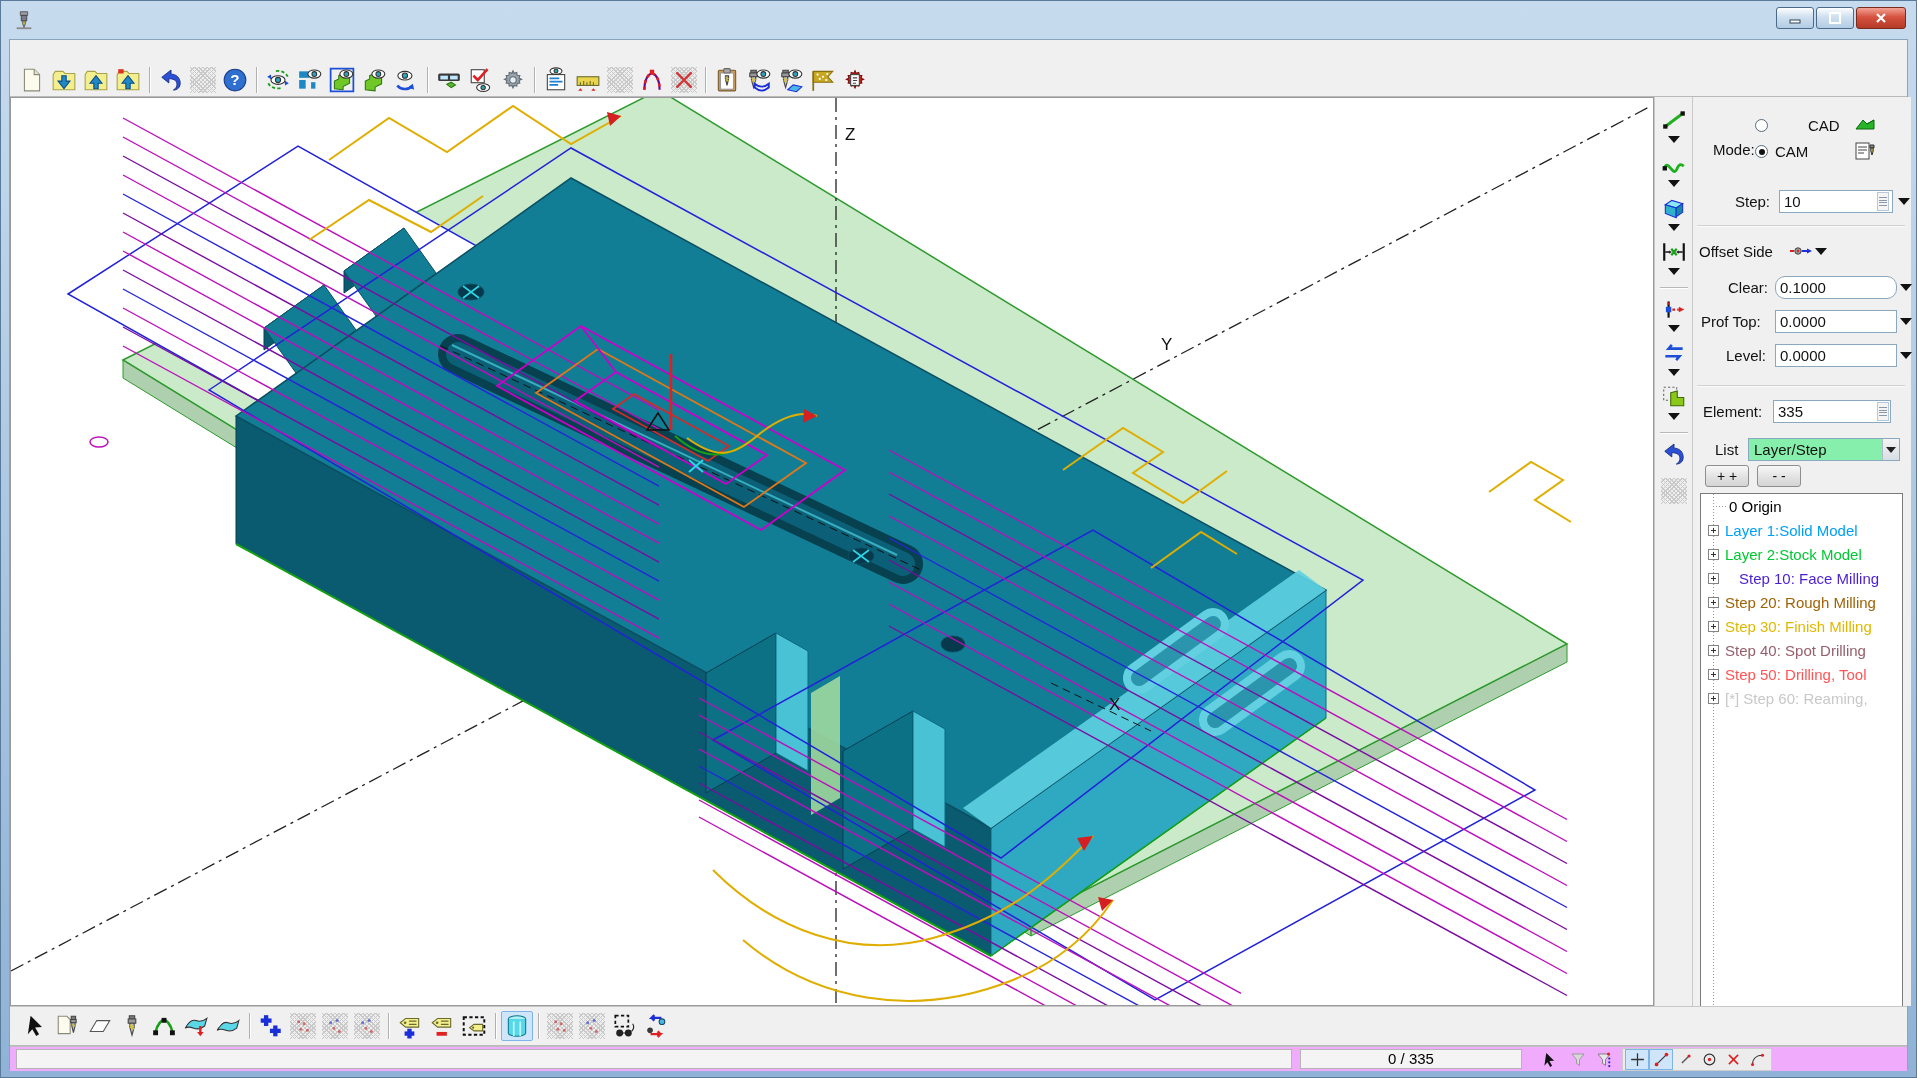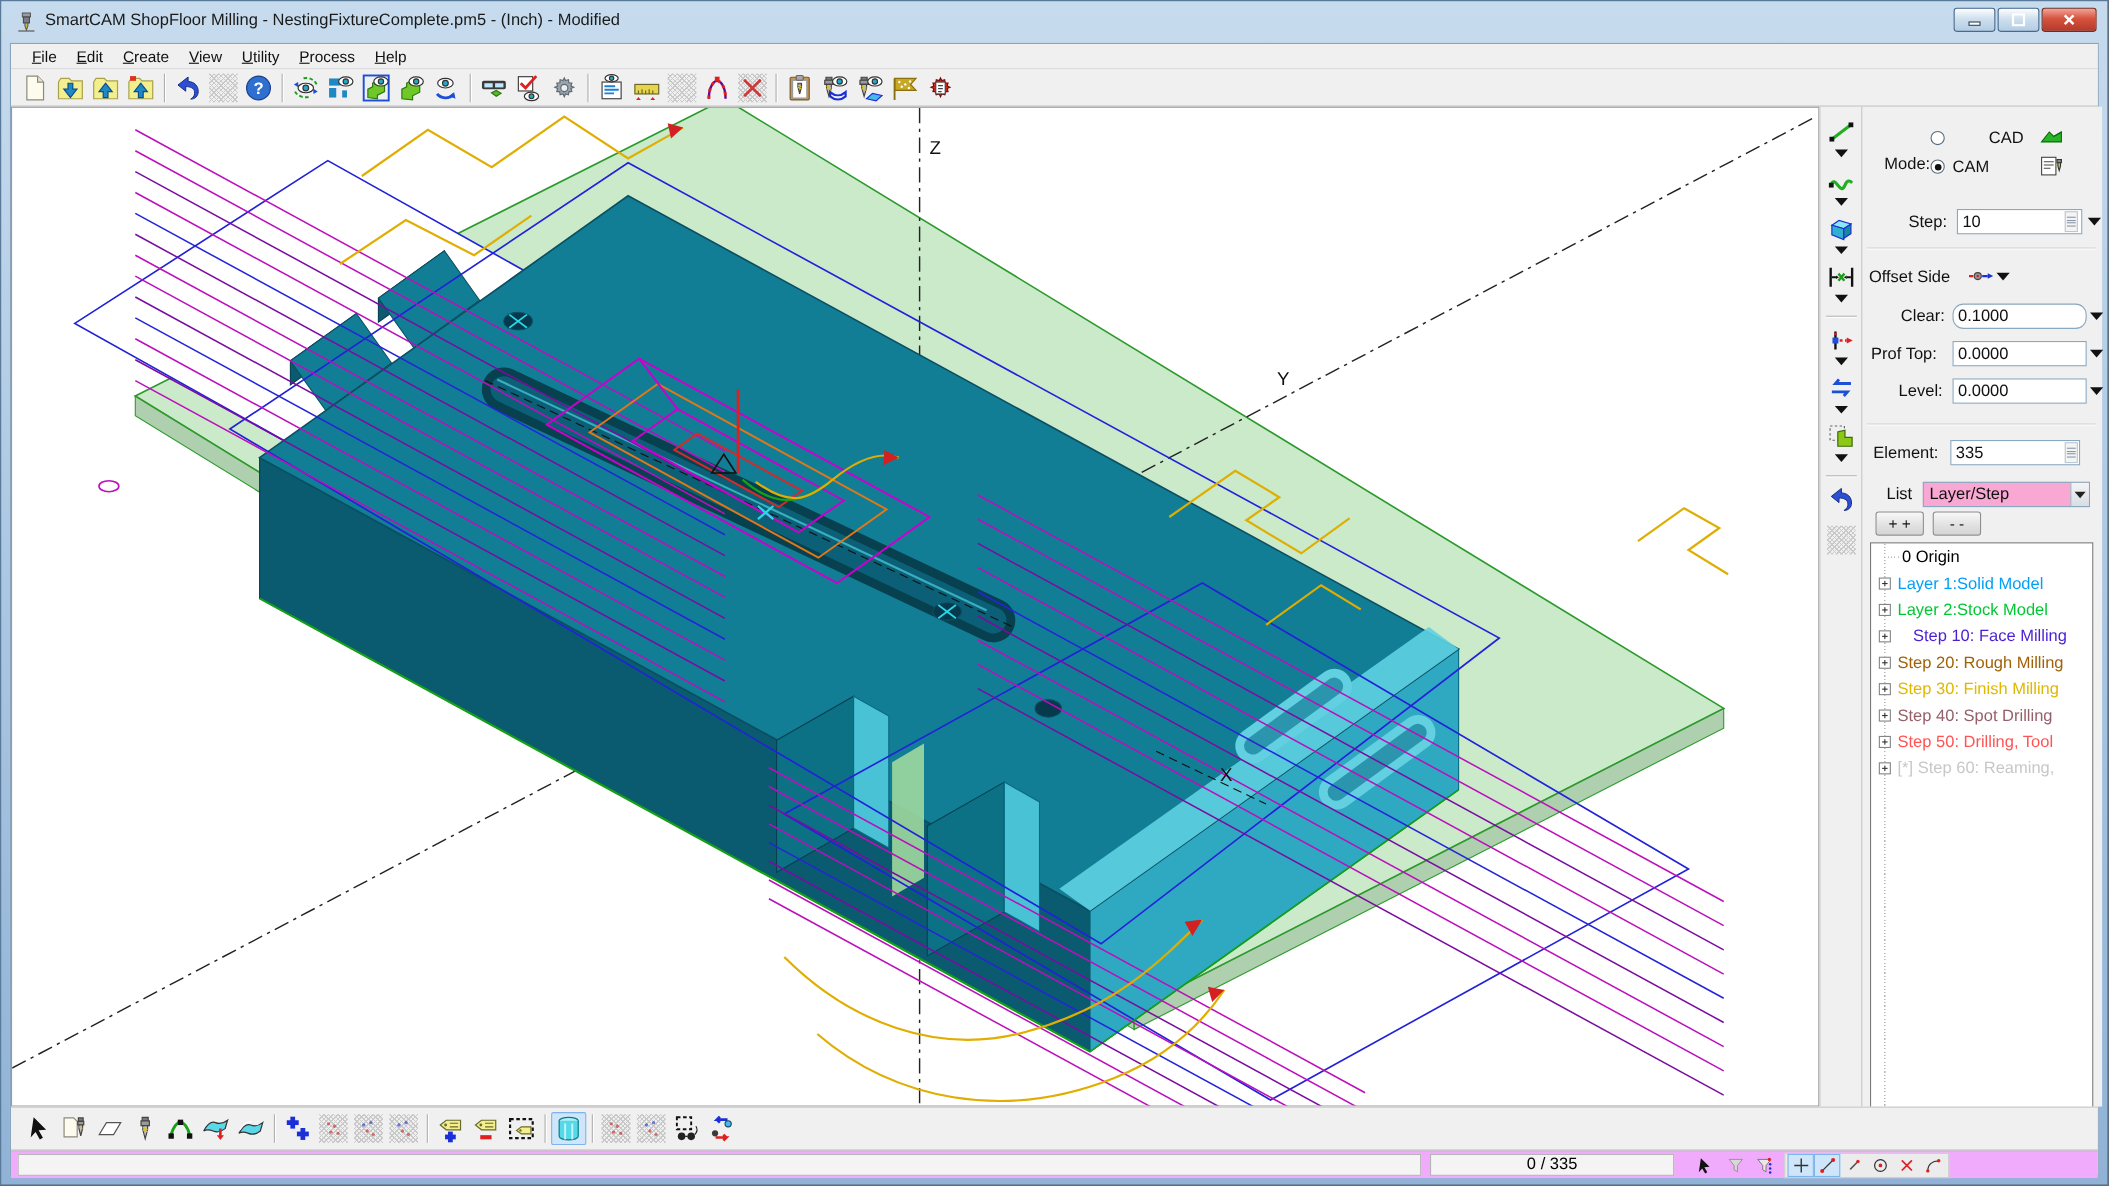--- a/index.html
+++ b/index.html
@@ -42,21 +42,21 @@
   #rpanel{position:absolute;left:1682px;top:0;width:219px;height:909px;background:#f0f0f0;border-left:1px solid #c8c8c8;font-size:15px;color:#111;}
   .rp-label{position:absolute;white-space:nowrap;}
   .rp-field{position:absolute;height:23px;background:#fff;border:1px solid #8aa8bf;font-size:15px;color:#111;padding:0 4px;}
   .spin{position:absolute;width:12px;height:19px;background:#f4f4f4;border:1px solid #b8c8d8;display:flex;flex-direction:column;justify-content:space-evenly;padding:2px 1px;}
   .spin i{display:block;height:1px;background:#8898a8;}
   .droptri{position:absolute;width:0;height:0;border-left:6px solid transparent;border-right:6px solid transparent;border-top:7px solid #111;}
   .radio{position:absolute;width:13px;height:13px;border:1px solid #5a6a7a;border-radius:50%;background:#fff;}
   .radio.sel::after{content:'';position:absolute;left:2.5px;top:2.5px;width:6px;height:6px;border-radius:50%;background:#111;}
   .rp-sep{position:absolute;left:4px;right:6px;height:2px;border-top:1px solid #d0d0d0;border-bottom:1px solid #fbfbfb;}
   .w7btn{position:absolute;height:22px;border:1px solid #8e8e8e;border-radius:3px;background:linear-gradient(#f8f8f8,#e4e4e4 50%,#d4d4d4);font-size:14px;color:#111;display:flex;align-items:center;justify-content:center;}
-  .combo{position:absolute;height:23px;background:#f9a8d4;border:1px solid #8aa8bf;display:flex;align-items:center;}
+  .combo{position:absolute;height:23px;background:#86efac;border:1px solid #8aa8bf;display:flex;align-items:center;}
   .combo .cv{flex:1;padding-left:5px;font-size:15px;white-space:nowrap;overflow:hidden;}
   .combo .cb{width:17px;height:21px;background:linear-gradient(#f4f4f4,#d8dee4);border-left:1px solid #b0bcc8;display:flex;align-items:center;justify-content:center;}
   .combo .cb b{width:0;height:0;border-left:5px solid transparent;border-right:5px solid transparent;border-top:6px solid #222;}
   #treebox{position:absolute;left:7px;top:396px;width:203px;height:530px;background:#fff;border:1px solid #7a7a7a;overflow:hidden;}
   .trow{position:relative;height:24px;display:flex;align-items:center;white-space:nowrap;overflow:hidden;font-size:15px;}
   .tline{position:absolute;left:12px;top:0;bottom:0;width:1px;background-image:repeating-linear-gradient(#999 0 1px,transparent 1px 3px);}
   .pbox{position:relative;width:11px;height:11px;border:1px solid #848484;background:#fff;margin:0 4px 0 7px;flex:0 0 auto;}
   .pbox::before{content:'';position:absolute;left:2px;right:2px;top:4px;height:1px;background:#333;}
   .pbox::after{content:'';position:absolute;top:2px;bottom:2px;left:4px;width:1px;background:#333;}
   .tstub{width:10px;height:1px;background-image:repeating-linear-gradient(90deg,#999 0 1px,transparent 1px 3px);margin-left:12px;flex:0 0 auto;}
@@ -85,21 +85,20 @@
 
 <div id="win">
 
   <div class="titlebar">
     <svg class="title-ico" viewBox="0 0 24 24">
         <path d="M4 20h16v2H4z" fill="#8a8a8a"></path>
         <path d="M8 3h8v4H8z" fill="#9a9aa8" stroke="#555"></path>
         <path d="M9 7h6v6h-6z" fill="#7a7a88" stroke="#444"></path>
         <path d="M10.5 13h3v3l-1.5 4-1.5-4z" fill="#c8b840" stroke="#555"></path>
       </svg>
-    <span class="title-text">SmartCAM ShopFloor Milling - NestingFixtureComplete.pm5 - (Inch) - Modified</span>
     <div class="winbtns">
       <div class="wbtn">
           <svg viewBox="0 0 14 12">
             <rect x="2" y="8" width="10" height="3" fill="#fff" stroke="#345"></rect>
           </svg>
         </div>
       <div class="wbtn">
           <svg viewBox="0 0 14 12">
             <rect x="2" y="1" width="10" height="10" fill="none" stroke="#fff" stroke-width="2"></rect>
           </svg>
@@ -107,29 +106,20 @@
       <div class="wbtn close">
           <svg viewBox="0 0 14 12">
             <path d="M3 2l8 8M11 2l-8 8" stroke="#fff" stroke-width="2.2"></path>
           </svg>
         </div>
     </div>
   </div>
 
   <div id="content">
 
-    <div class="menubar" id="menubar">
-        <div class="menu-item">File</div>
-        <div class="menu-item">Edit</div>
-        <div class="menu-item">Create</div>
-        <div class="menu-item">View</div>
-        <div class="menu-item">Utility</div>
-        <div class="menu-item">Process</div>
-        <div class="menu-item">Help</div>
-      </div>
 
     <div class="toolbar" id="top-toolbar">
         <div class="tb-btn">
           <svg viewBox="0 0 24 24">
             <path d="M5 2h9l5 5v15H5z" fill="#fdfbee" stroke="#8a8a7a"></path>
             <path d="M14 2v5h5" fill="#e8e4cc" stroke="#8a8a7a"></path>
           </svg>
         </div>
         <div class="tb-btn">
           <svg viewBox="0 0 24 24">

